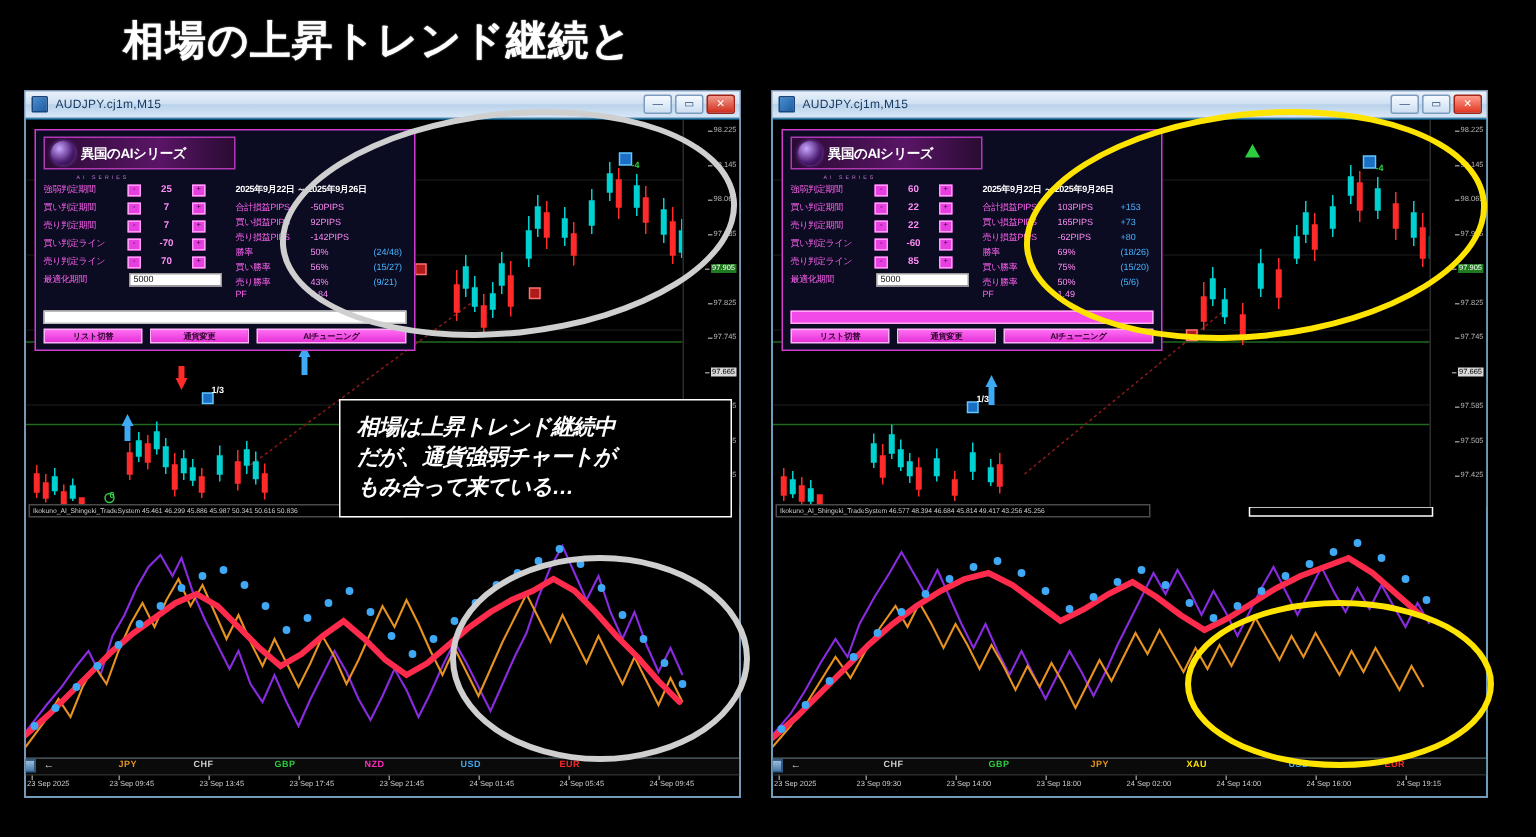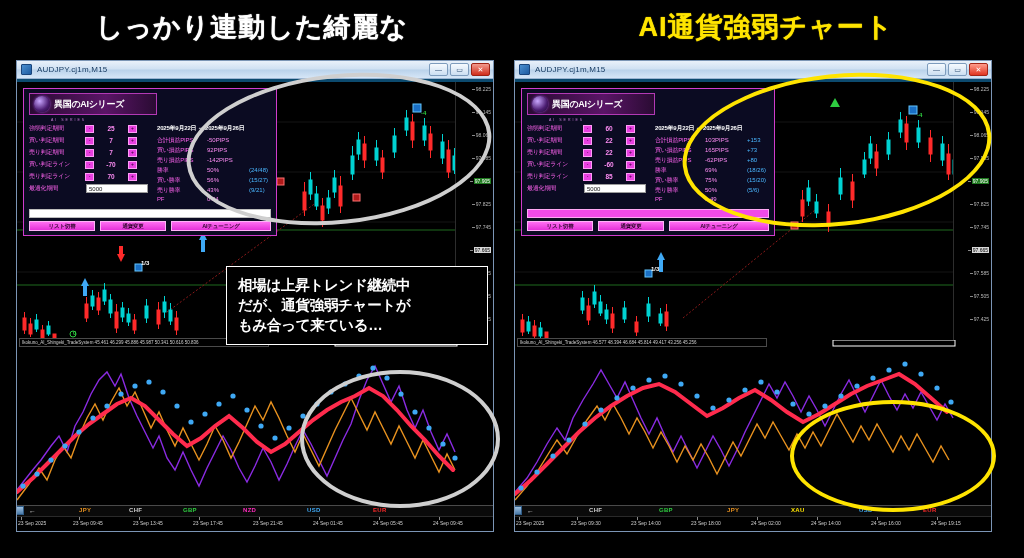--- a/index.html
+++ b/index.html
@@ -85,21 +85,21 @@
   .tb-btn.close-alt {
     background: linear-gradient(to bottom, #ff9c8c, #e03622);
     border-color: #a32517; color: #fff;
   }
 
   .chart-canvas {
     position: relative;
     width: 100%;
     height: 452px;
     background: #0ea5e9;
-    border-top: 3px solid #0c4a6e;
+    border-top: 1px solid #0c4a6e;
     overflow: hidden;
   }
 
   
   .price-pane {
     position: absolute;
     left: 0; top: 0; right: 0;
     height: 258px;
     background: #000;
   }
@@ -239,20 +239,21 @@
   .callout {
     position: absolute;
     z-index: 7;
     background: #000;
     padding: 8px 10px 9px 11px;
     font-weight: bold;
     font-size: 14.5px;
     line-height: 20px;
     letter-spacing: -0.3px;
     white-space: pre-line;
+    font-style: italic;
   }
   #callout-left  { left: 226px; top: 266px; width: 262px; color: #ffffff; border: 1px solid #ffffff; }
   #callout-right { left: 726px; top: 266px; width: 266px; color: #ffe400; border: 2px solid #ffe400; }
 
   
   .ellipse {
     position: absolute;
     border-radius: 50%;
     z-index: 9;
     pointer-events: none;
@@ -319,22 +320,21 @@
 
   .lbl-arrow {
     position: absolute; font-size: 6px; font-weight: bold;
   }
 </style>
 </head>
 <body>
 
 <div id="stage">
 
-  <div class="panel-heading" id="heading-left">しっかり連動した綺麗な</div>
-  <div class="panel-heading" id="heading-right">AI通貨強弱チャート</div>
+  <div class="panel-heading" id="heading-left">相場の上昇トレンド継続と</div>
 
   <div class="mt-window" id="window-left">
     <div class="titlebar">
       <span class="tb-icon"></span>
       <span class="tb-title">AUDJPY.cj1m,M15</span>
       <span class="tb-buttons">
         <span class="tb-btn">—</span>
         <span class="tb-btn">▭</span>
         <span class="tb-btn close">✕</span>
       </span>

